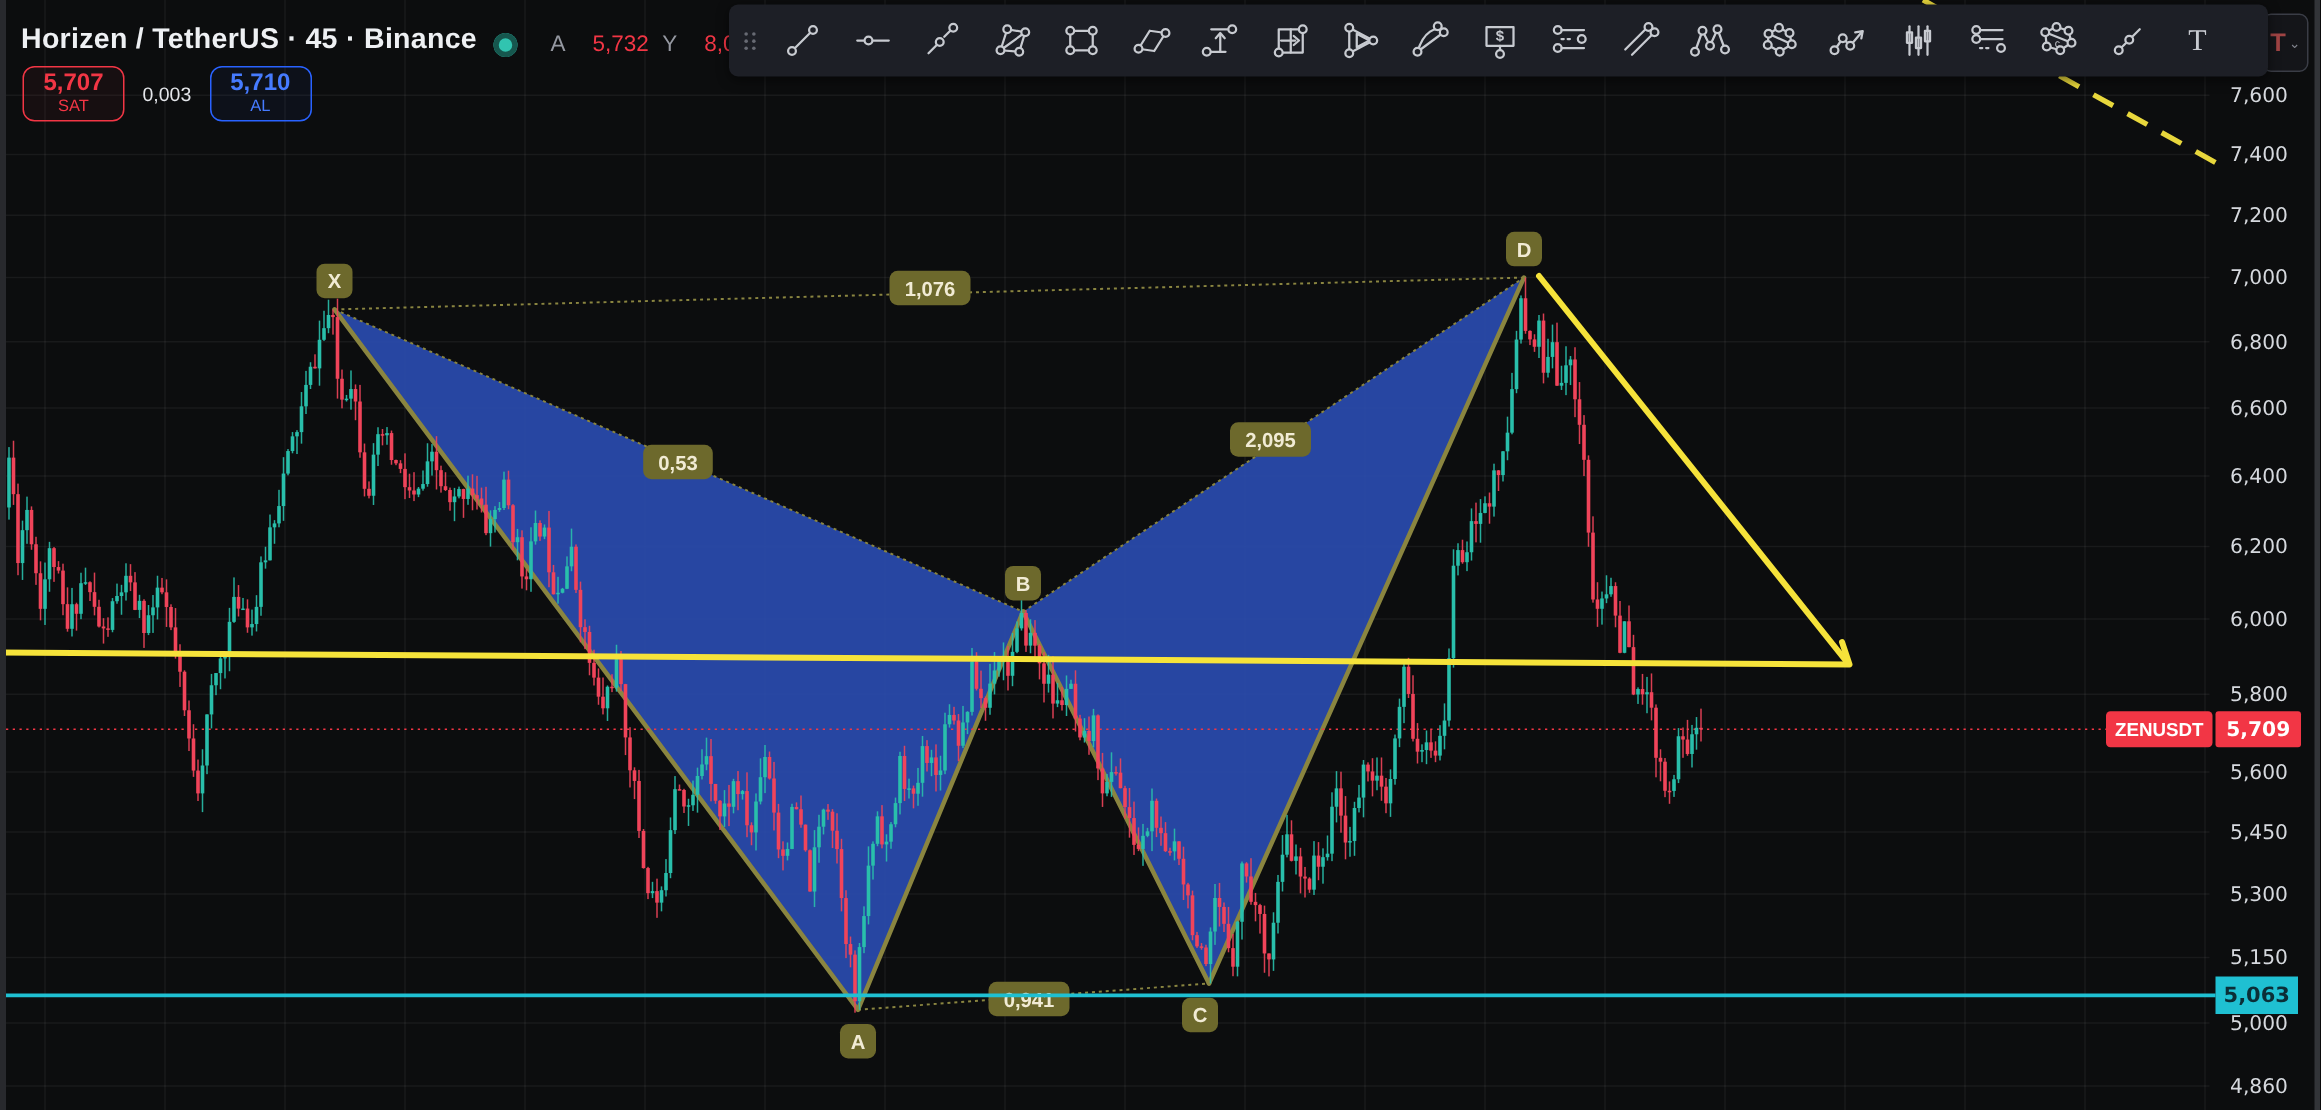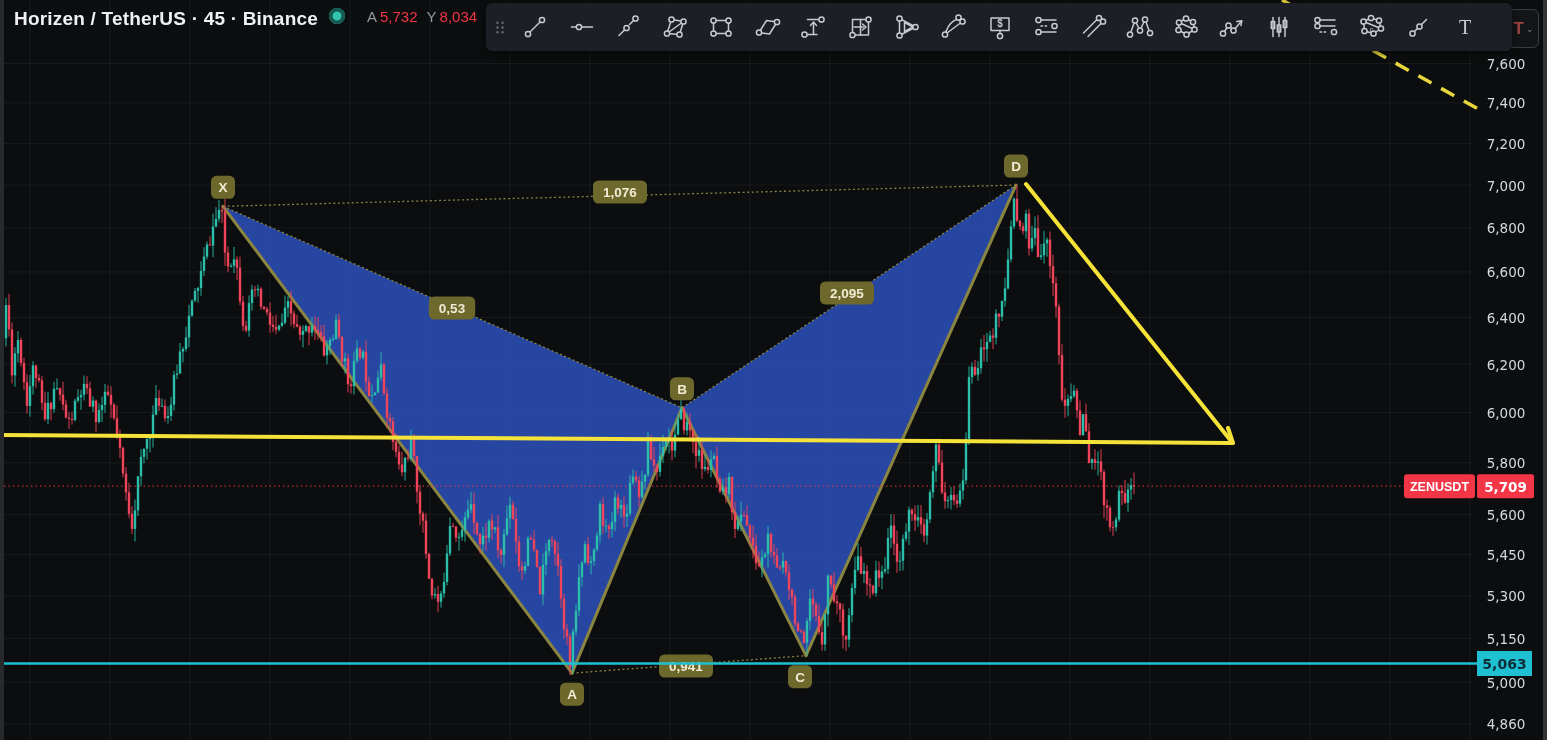--- a/index.html
+++ b/index.html
@@ -4,26 +4,26 @@
 <style>
   html,body{margin:0;padding:0;background:#000;}
   #app{position:relative;width:1547px;height:740px;overflow:hidden;background:#0c0d0e;
        font-family:"Liberation Sans",sans-serif;-webkit-font-smoothing:antialiased;}
   #chart{position:absolute;left:0;top:0;z-index:1;}
   .edge-strip-left{position:absolute;left:0;top:0;width:4px;height:740px;background:#28292d;z-index:4;}
   .edge-strip-right{position:absolute;left:1543px;top:0;width:4px;height:740px;background:#323438;z-index:4;}
 
   
   .header{position:absolute;left:14px;top:8px;z-index:6;color:#f0f2f5;}
-  .title-row{display:flex;align-items:flex-start;height:30px;}
+  .title-row{display:flex;align-items:flex-end;height:30px;}
   .symbol-title{font-size:19px;font-weight:bold;letter-spacing:.2px;color:#eef0f3;white-space:nowrap;}
   .status-dot{width:16px;height:16px;border-radius:50%;background:#31c4b0;box-shadow:inset 0 0 0 3.5px #16574e;margin-left:11px;flex:0 0 auto;}
   .ohlc{display:flex;margin-left:13px;font-size:15px;white-space:nowrap;}
   .ohlc .lbl{color:#9598a1;margin-left:9px;}
-  .ohlc .val{color:#f23645;margin-left:3px;font-weight:500;}
+  .ohlc .val{color:#f23645;margin-left:18px;font-weight:500;}
   .trade-row{position:absolute;left:15px;top:44px;display:flex;align-items:center;z-index:6;}
   .trade-box{width:66px;height:35px;border-radius:8px;display:flex;flex-direction:column;align-items:center;justify-content:center;cursor:pointer;line-height:1.05;}
   .sell-box{border:1px solid #f23645;background:rgba(242,54,69,0.05);color:#f23645;}
   .buy-box{border:1px solid #2962ff;background:rgba(41,98,255,0.05);color:#467bff;margin-left:0;}
   .trade-price{font-size:16px;font-weight:bold;}
   .trade-label{font-size:11px;margin-top:1px;}
   .spread{color:#e4e6ea;font-size:13px;margin:0 12px;}
 
   
   .toolbar{position:absolute;left:486px;top:3px;width:1026px;height:48px;background:#1d1f26;
@@ -940,20 +940,31 @@
         <span class="lbl">A</span>
           <span class="val">5,732</span>
         <span class="lbl">Y</span>
           <span class="val">8,034</span>
         <span class="lbl">D</span>
           <span class="val">5</span>
       </span>
     </div>
   </div>
 
+  <div class="trade-row">
+    <div class="trade-box sell-box">
+      <span class="trade-price">5,707</span>
+      <span class="trade-label">SAT</span>
+    </div>
+    <span class="spread">0,003</span>
+    <div class="trade-box buy-box">
+      <span class="trade-price">5,710</span>
+      <span class="trade-label">AL</span>
+    </div>
+  </div>
 
   <div class="toolbar" id="toolbar">
       <div class="tool handle">
         <svg width="28" height="28" viewBox="0 0 28 28">
           <circle class="hdot" cx="11" cy="9" r="1.4"></circle>
           <circle class="hdot" cx="17" cy="9" r="1.4"></circle>
           <circle class="hdot" cx="11" cy="14.5" r="1.4"></circle>
           <circle class="hdot" cx="17" cy="14.5" r="1.4"></circle>
           <circle class="hdot" cx="11" cy="20" r="1.4"></circle>
           <circle class="hdot" cx="17" cy="20" r="1.4"></circle>

